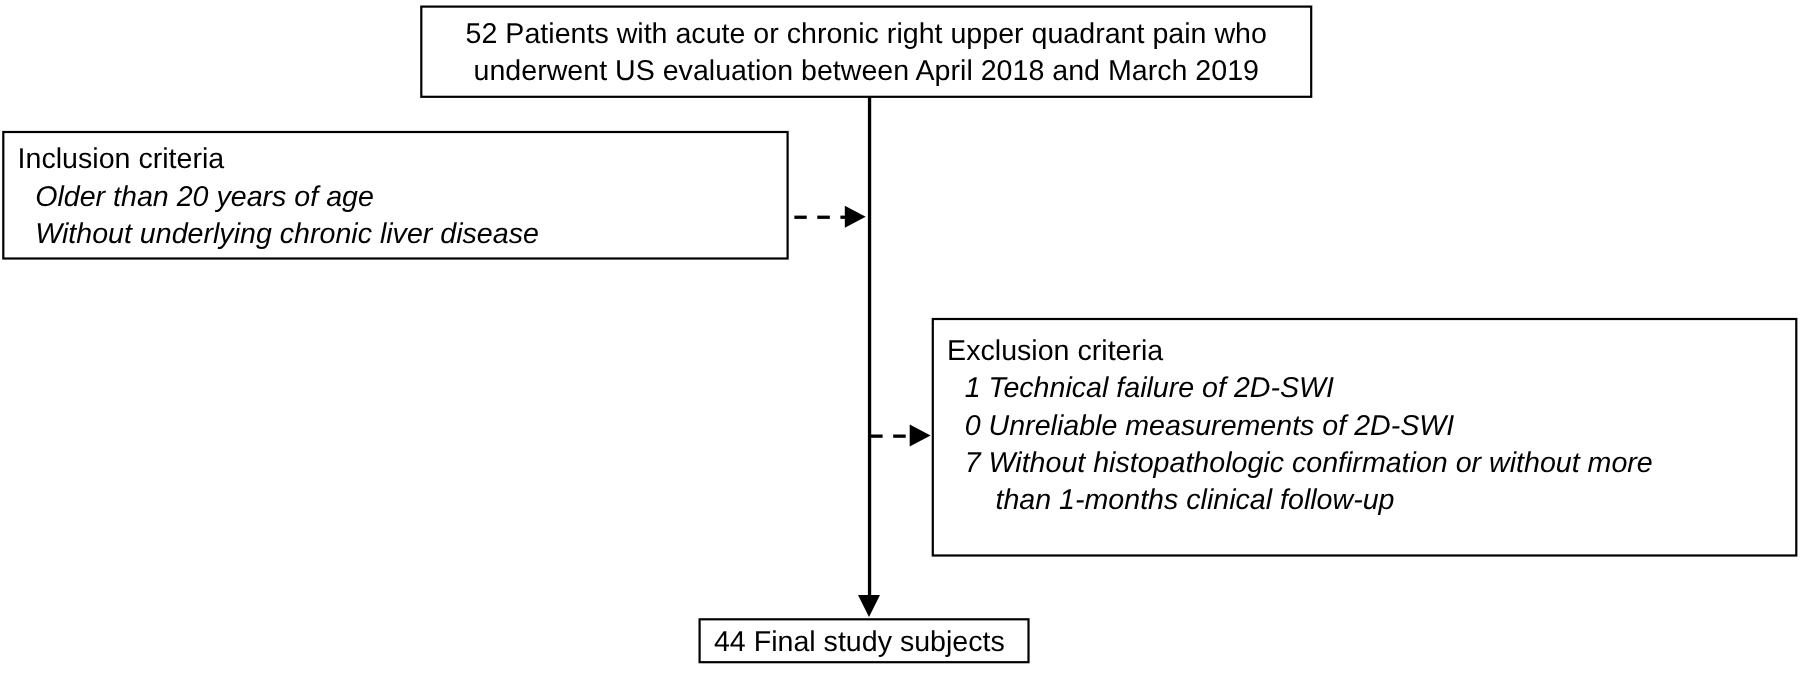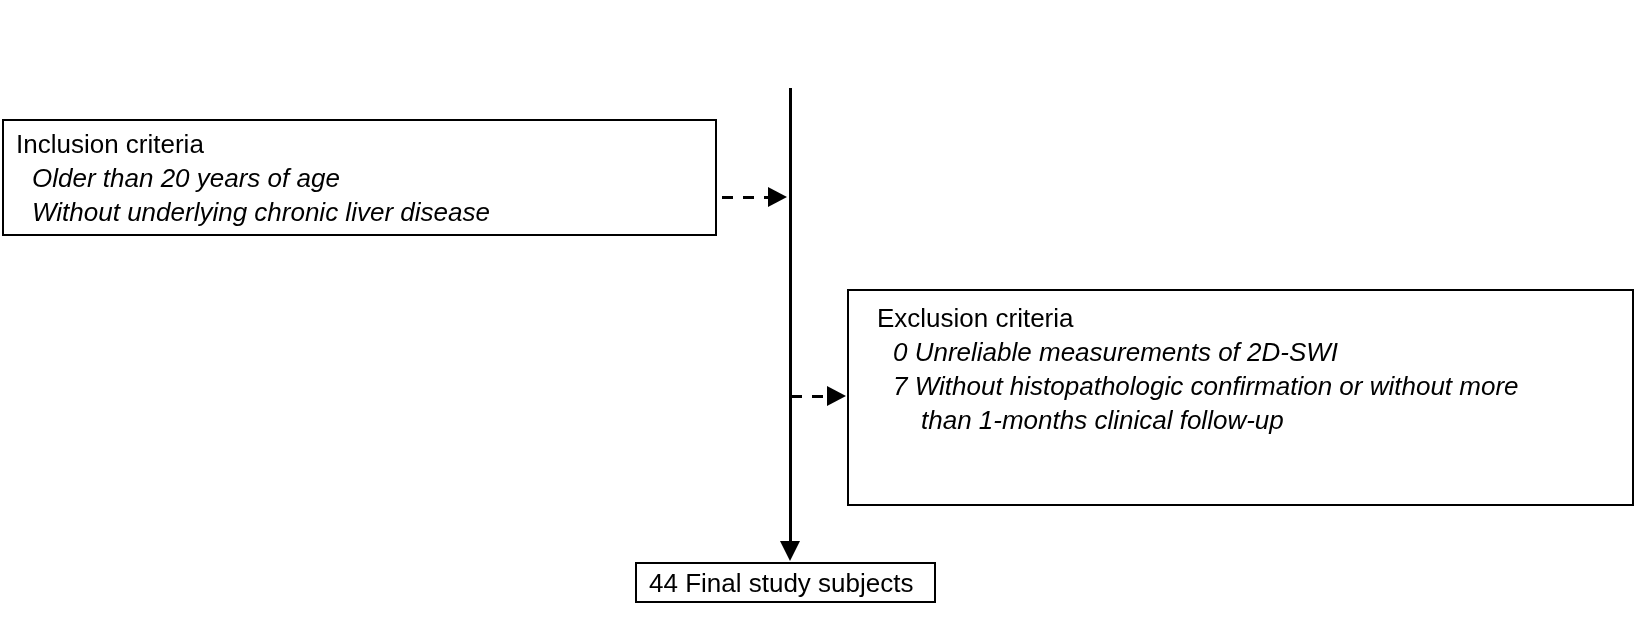--- a/index.html
+++ b/index.html
@@ -51,21 +51,21 @@
     width: 715px;
     height: 117px;
     padding: 6px 0 0 12px;
   }
   
   #box-exclusion {
     left: 847px;
     top: 289px;
     width: 787px;
     height: 217px;
-    padding: 10px 0 0 28px;
+    padding: 10px 0 0 12px;
   }
   .criteria-title {
     font-size: 26px;
     line-height: 34px;
   }
   .criteria-item {
     font-size: 26px;
     line-height: 34px;
     padding-left: 16px;
     text-indent: 0;
@@ -146,29 +146,33 @@
   #exclusion-arrowhead {
     left: 827px;
     top: 386px;
   }
 </style>
 </head>
 <body>
 
 <div id="canvas">
 
+  <div class="box" id="box-enrolled">
+    <div class="box-text"><span>52 Patients with acute or chronic right upper quadrant pain who</span><br><span>underwent US evaluation between April 2018 and March 2019</span></div>
+  </div>
 
   <div class="box" id="box-inclusion">
     <div class="criteria-title">Inclusion criteria</div>
     <div class="criteria-item">Older than 20 years of age</div>
     <div class="criteria-item">Without underlying chronic liver disease</div>
   </div>
 
   <div class="box" id="box-exclusion">
     <div class="criteria-title">Exclusion criteria</div>
+    <div class="criteria-item">1 Technical failure of 2D-SWI</div>
     <div class="criteria-item">0 Unreliable measurements of 2D-SWI</div>
     <div class="criteria-item"><span>7 Without histopathologic confirmation or without more</span><span class="wrap-indent">than 1-months clinical follow-up</span></div>
   </div>
 
   <div class="box" id="box-final">
     <div class="box-text">44 Final study subjects</div>
   </div>
 
   <div class="vline" id="main-spine"></div>
   <div class="arrowhead-down" id="spine-arrowhead"></div>

